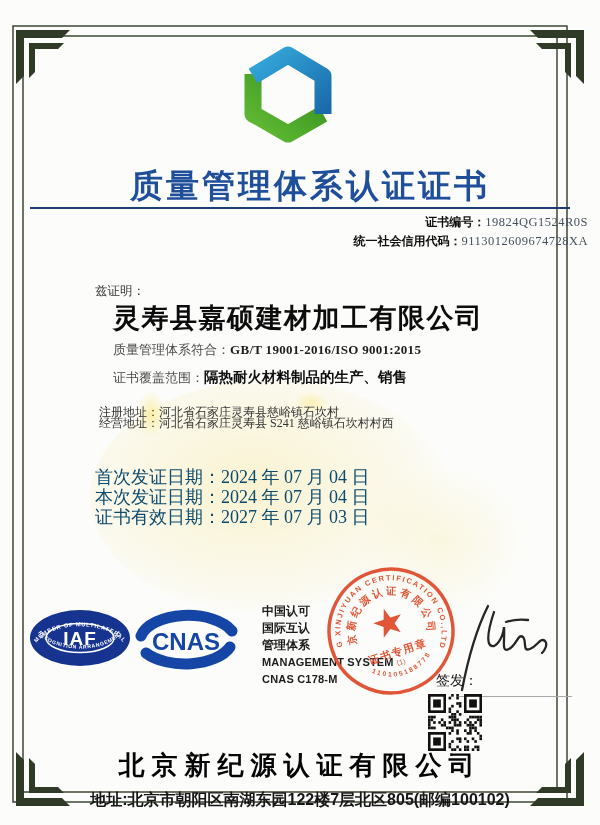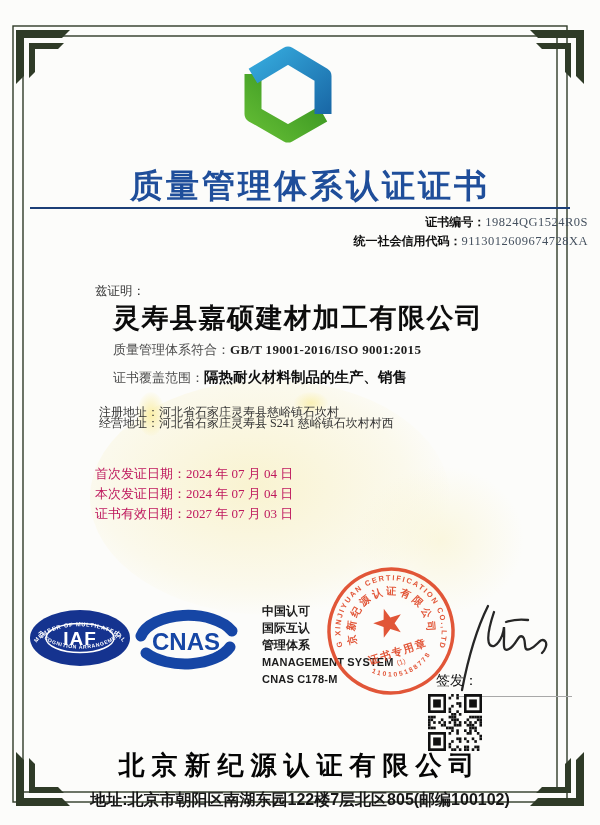--- a/index.html
+++ b/index.html
@@ -37,21 +37,21 @@
   .company-name{position:absolute; left:113px; top:300px; font-size:27px; font-weight:700;
     color:#0c0c0c; letter-spacing:1.5px;}
   .std-line{position:absolute; left:113px; top:341px; font-size:13px;}
   .std-label{color:#4c4c4c;}
   .std-value{color:#1d1d1d; font-weight:600; letter-spacing:0.3px;}
   .scope-line{position:absolute; left:113px; top:368px; font-size:13px;}
   .scope-label{color:#4c4c4c;}
   .scope-value{font-weight:700; font-size:14.5px; color:#101010;}
   .addr-line{position:absolute; left:99px; font-size:12px; color:#343434;}
   .addr-reg{top:396px;margin-top:8px;} .addr-biz{top:415px;}
-  .date-line{position:absolute; left:95px; font-size:13px; color:#be185d;}
+  .date-line{position:absolute; left:95px; font-size:18px; color:#0c4a6e;}
   .date-1{top:465px;} .date-2{top:485px;} .date-3{top:505px;}
 
   .accred-text{position:absolute; left:242px; top:603px;
     font-family:"Liberation Sans","DejaVu Sans",sans-serif;
     font-size:12px; font-weight:700; color:#1c1c1c; line-height:17px;margin-left:20px;}
   .accred-text .en{font-size:11px; letter-spacing:0.2px;}
 
   .sig-label{position:absolute; left:436px; top:672px; font-size:14px; color:#101010;}
   .sig-line{position:absolute; left:459px; top:696px; width:113px; height:1px; background:#a8a8a8;}
 

